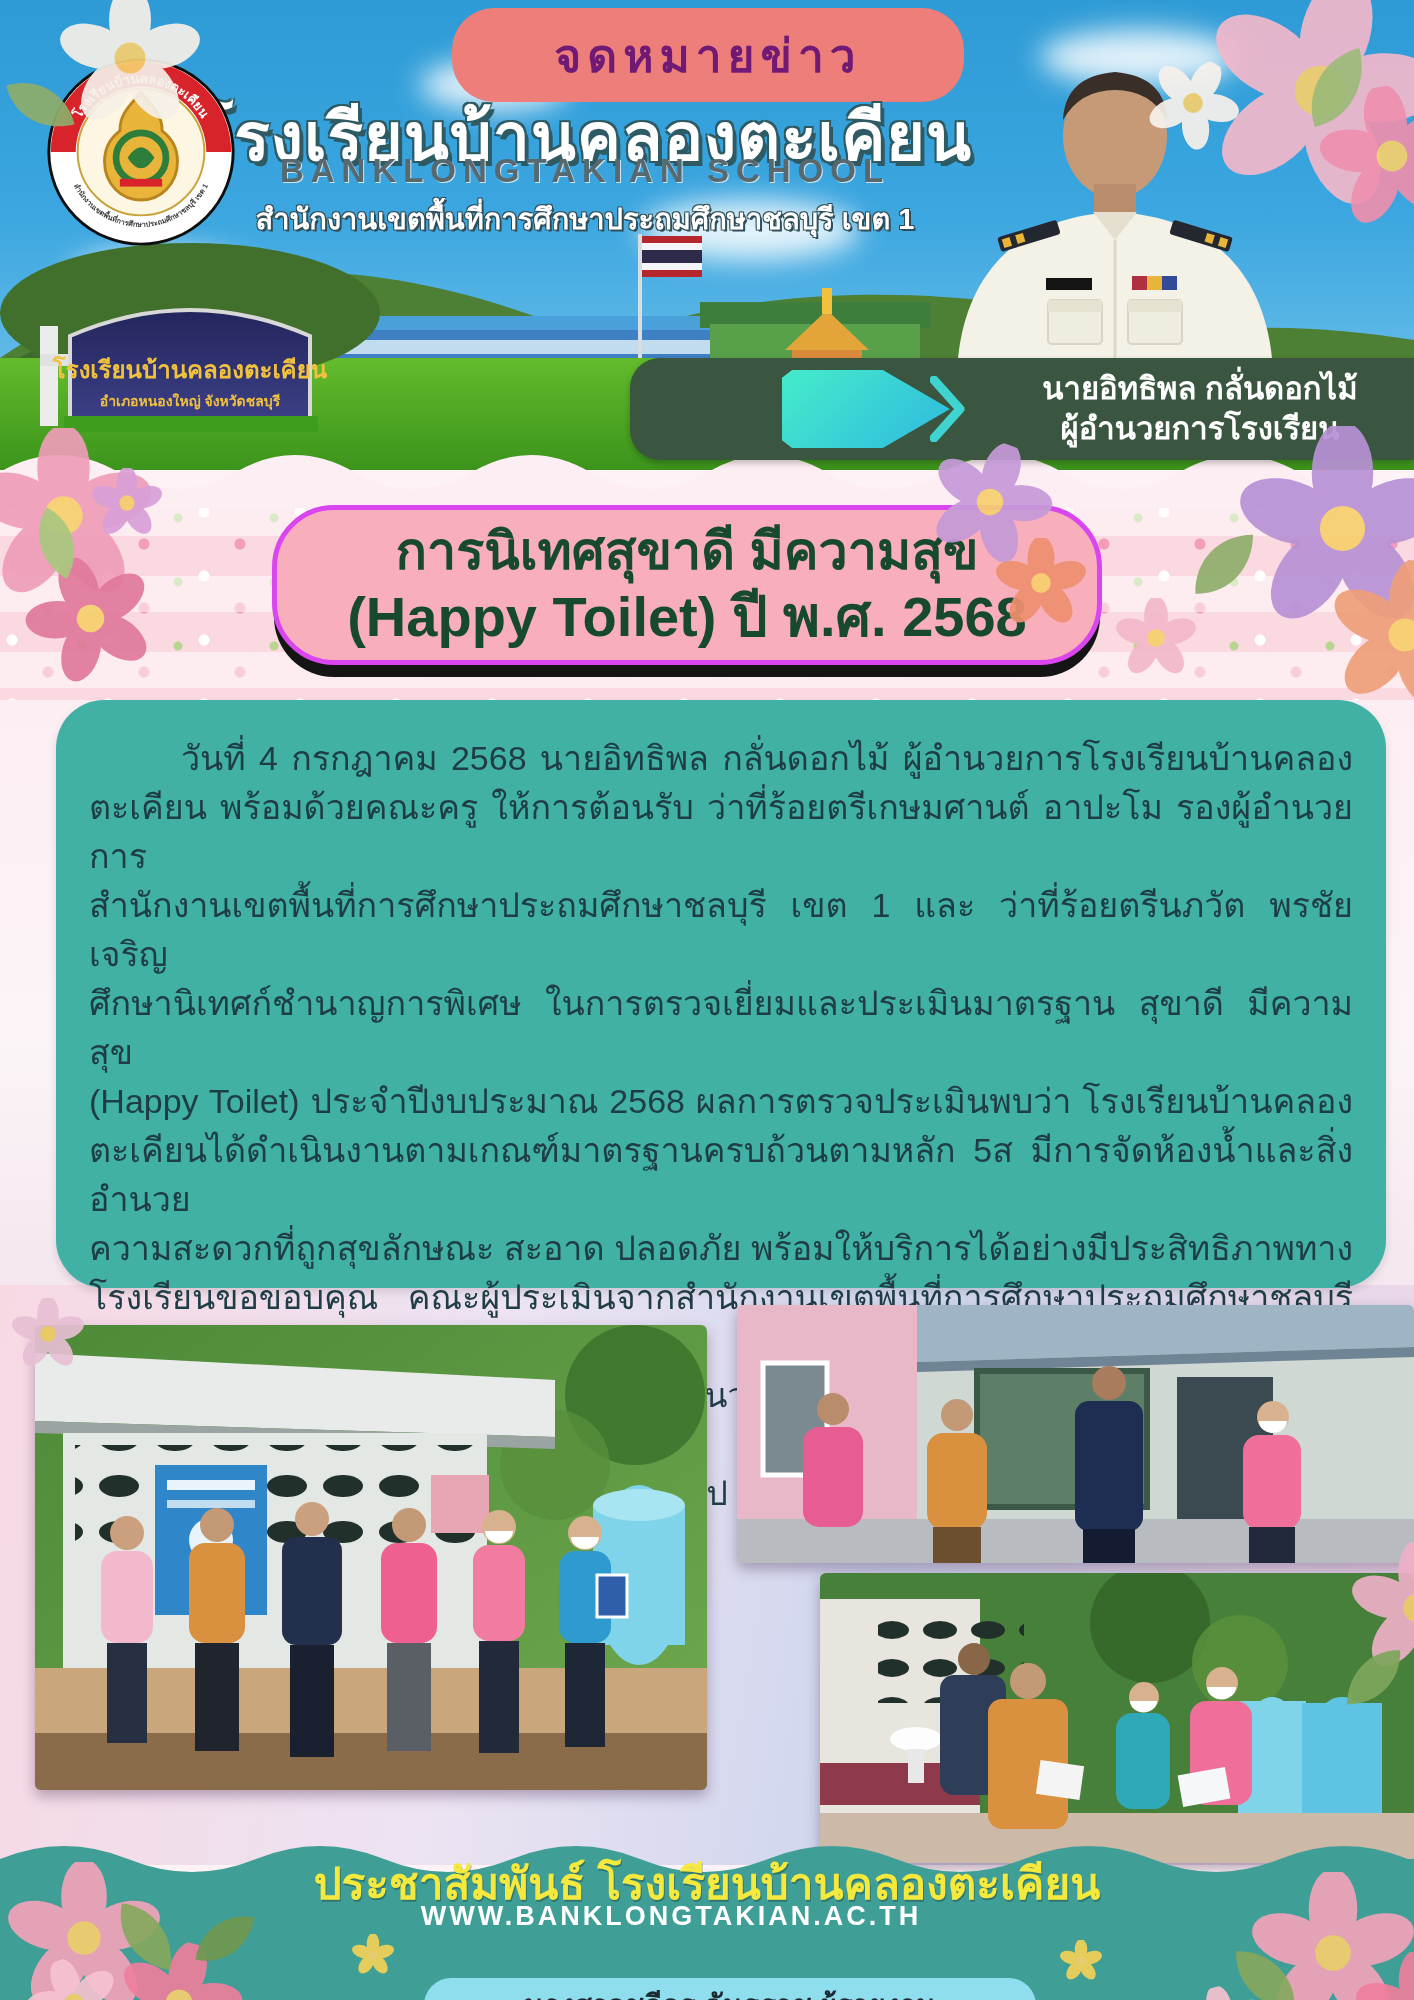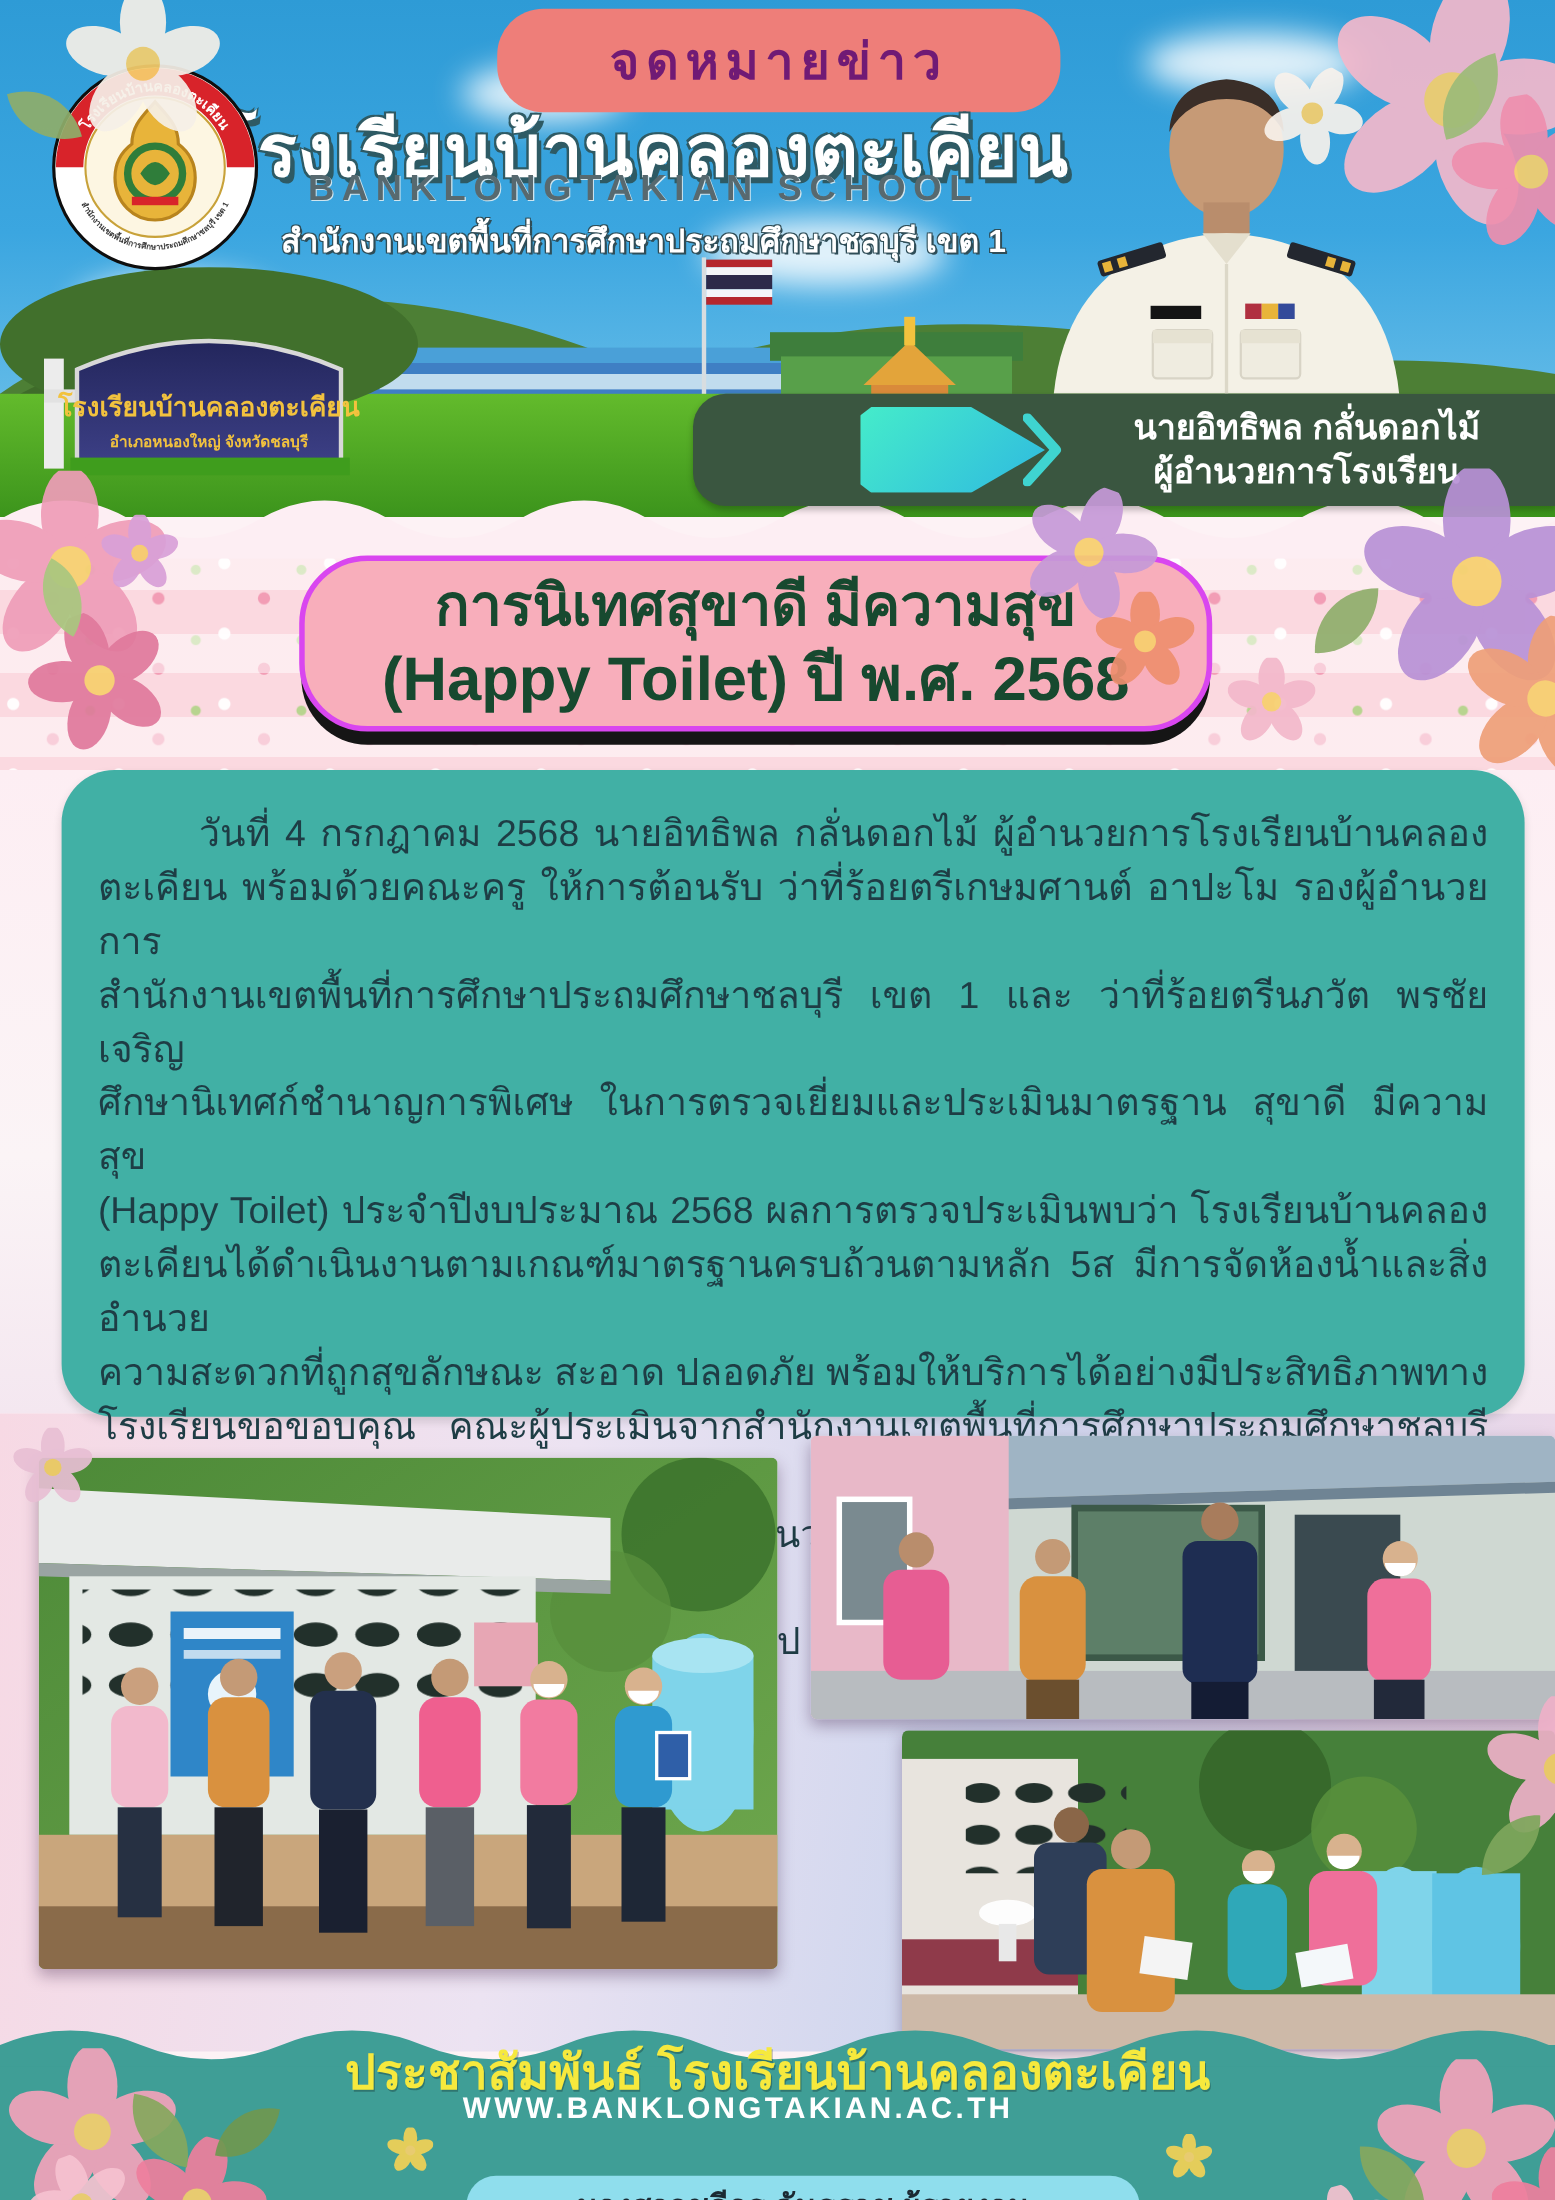--- a/index.html
+++ b/index.html
@@ -25,21 +25,21 @@
   
   .logo{left:45px;top:56px;width:192px;height:192px;}
 
   
   .dir-banner{left:630px;top:358px;width:784px;height:102px;background:#3a5640;
               border-radius:30px 0 0 30px;box-shadow:0 3px 6px rgba(0,0,0,.25);}
   .dir-arrow{position:absolute;left:152px;top:12px;width:168px;height:78px;
              background:linear-gradient(135deg,#45ecca 0%,#2fb9e0 100%);
              clip-path:polygon(0% 10%,6% 0%,60% 0%,100% 50%,60% 100%,6% 100%,0% 90%);}
   .dir-chevron{position:absolute;left:300px;top:18px;}
-  .dir-text{position:absolute;left:348px;top:0;width:420px;height:102px;display:flex;
+  .dir-text{position:absolute;left:360px;top:0;width:420px;height:102px;display:flex;
             flex-direction:column;align-items:center;justify-content:center;color:#fff;
             font-size:31px;line-height:40px;font-weight:600;}
 
   
   .wave-top{left:0;top:438px;width:1414px;height:70px;}
   .pink-band{left:0;top:500px;width:1414px;height:200px;
      background-color:#fbd9e0;
      background-image:
        repeating-linear-gradient(180deg,rgba(255,255,255,.5) 0 36px,rgba(255,255,255,0) 36px 76px),
        radial-gradient(circle at 12px 12px, rgba(255,255,255,.95) 5px, transparent 6px),

